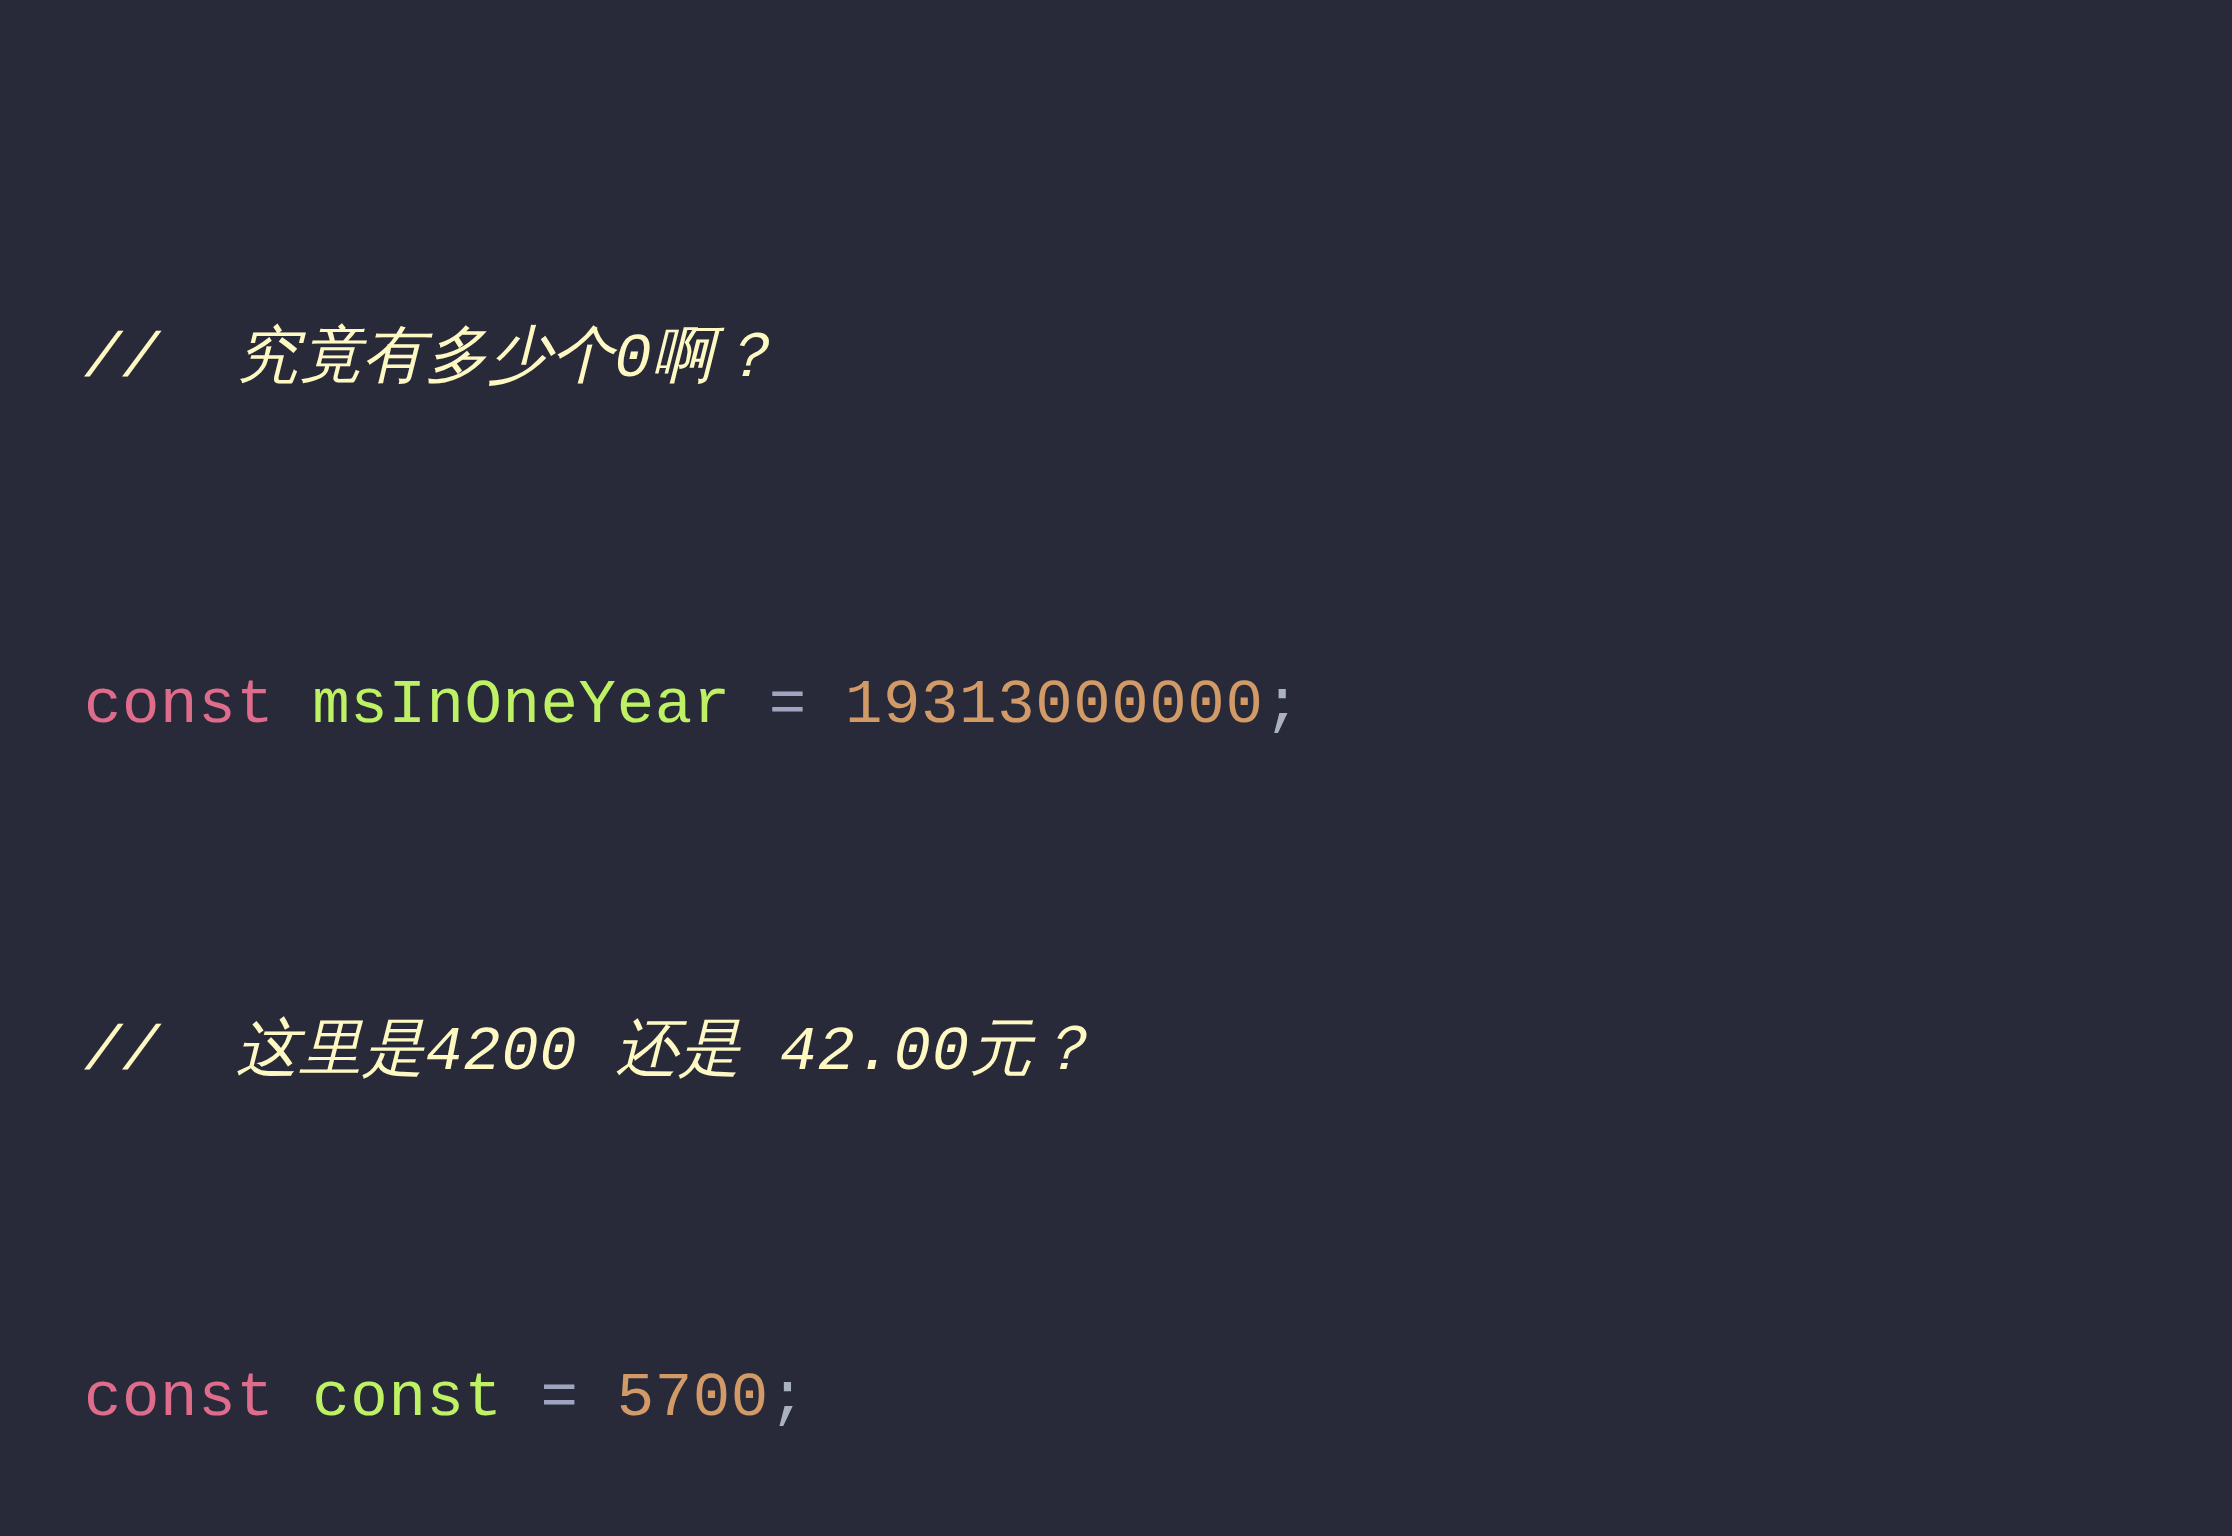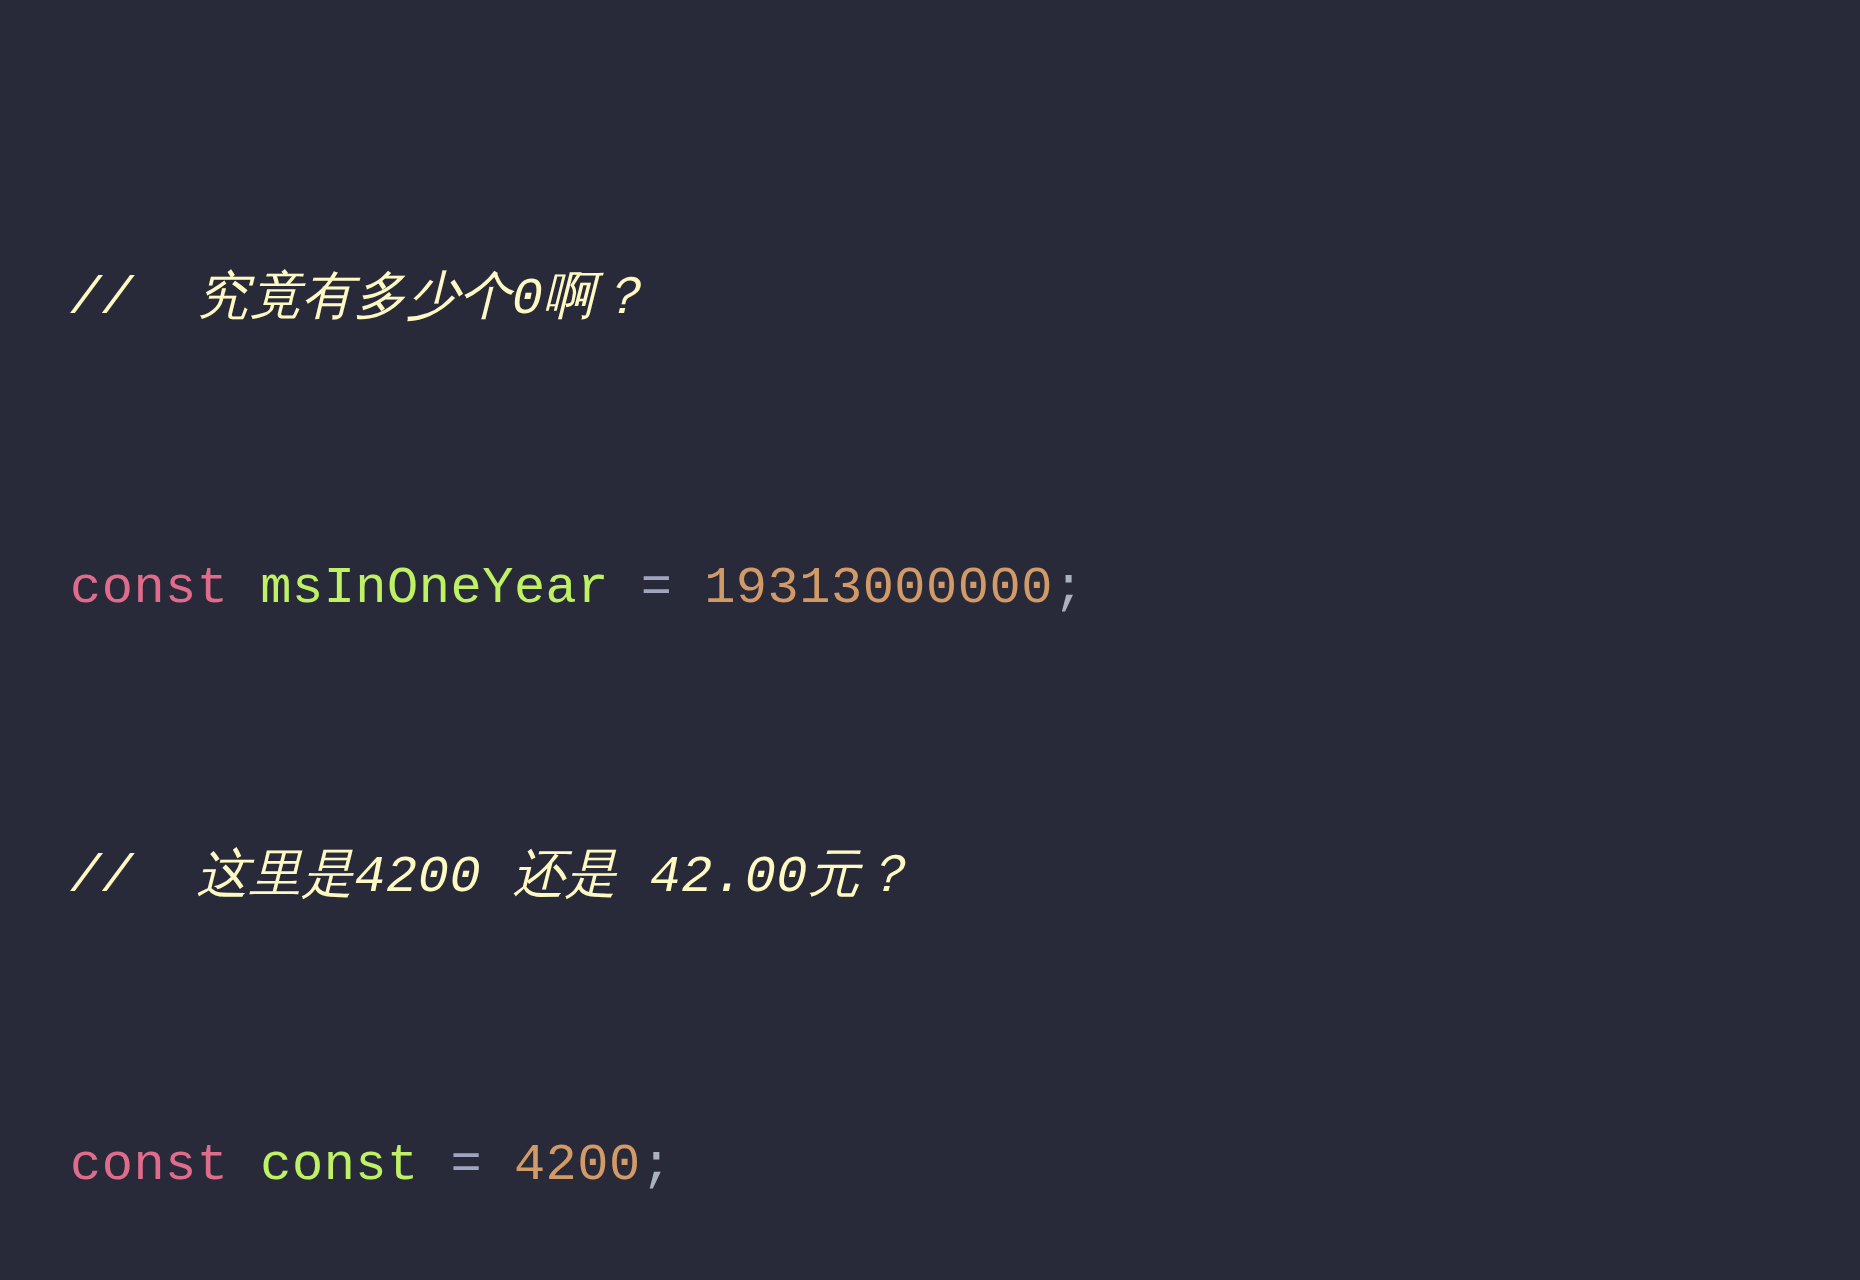--- a/index.html
+++ b/index.html
@@ -48,19 +48,19 @@
       height: 1.85em;
     }
   </style>
 </head>
 <body>
 
 <div class="code-editor">
   <span class="line"><span class="comment">//  究竟有多少个0啊？</span></span>
   <span class="line"><span class="keyword">const</span><span class="identifier"> msInOneYear </span><span class="operator">=</span><span class="number"> 19313000000</span><span class="punctuation">;</span></span>
   <span class="line"><span class="comment">//  这里是4200 还是 42.00元？</span></span>
-  <span class="line"><span class="keyword">const</span><span class="identifier"> const </span><span class="operator">=</span><span class="number"> 4200</span><span class="punctuation">;</span></span>
+  <span class="line"><span class="keyword">const</span><span class="identifier"> const </span><span class="operator">=</span><span class="number"> 5700</span><span class="punctuation">;</span></span>
   <span class="blank-line"></span>
   
   
   
   
 </div>
 
 </body></html>

